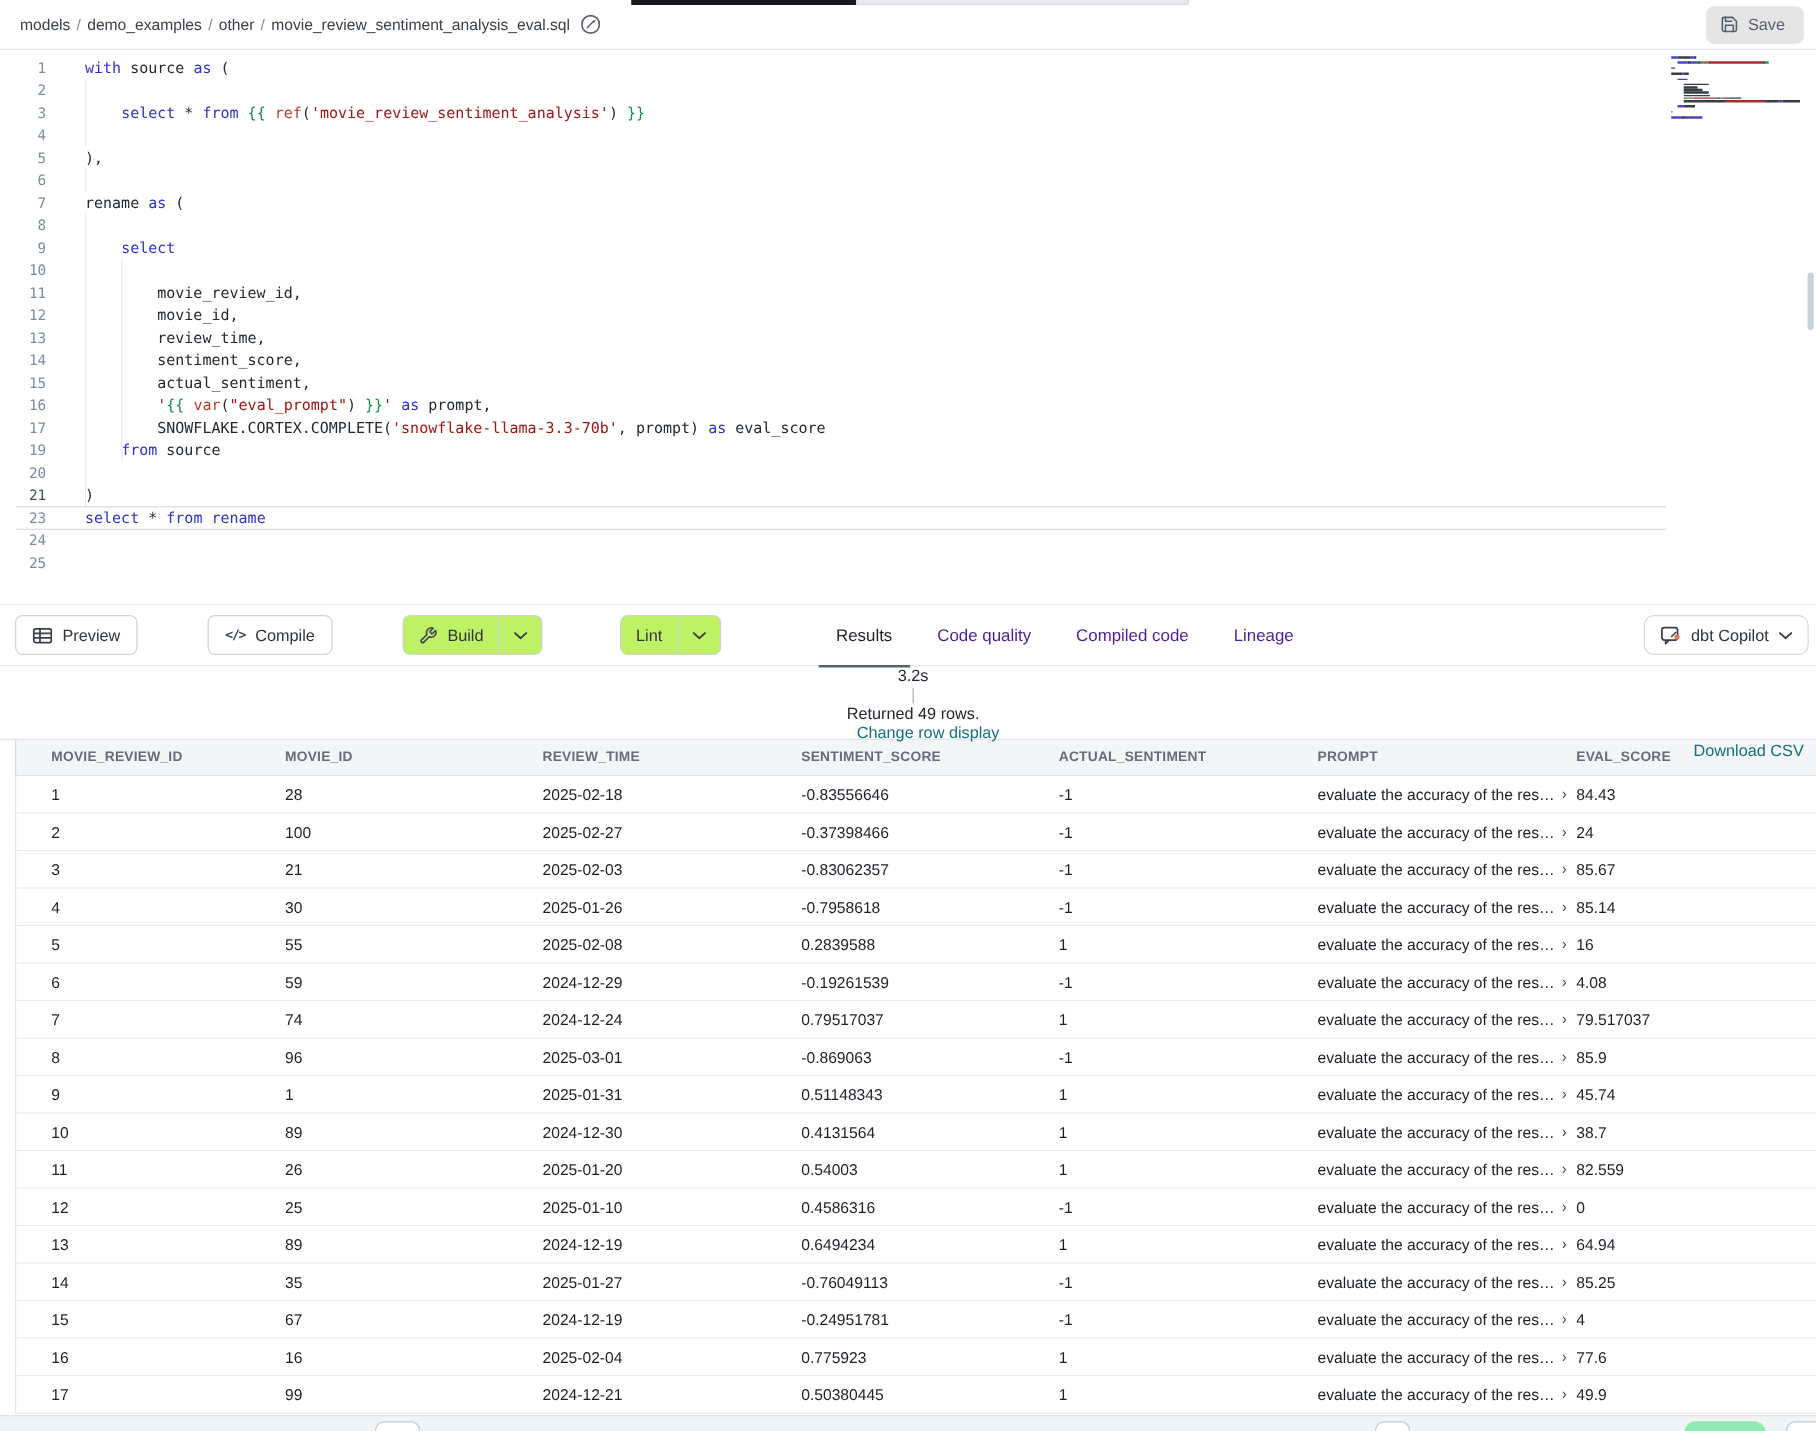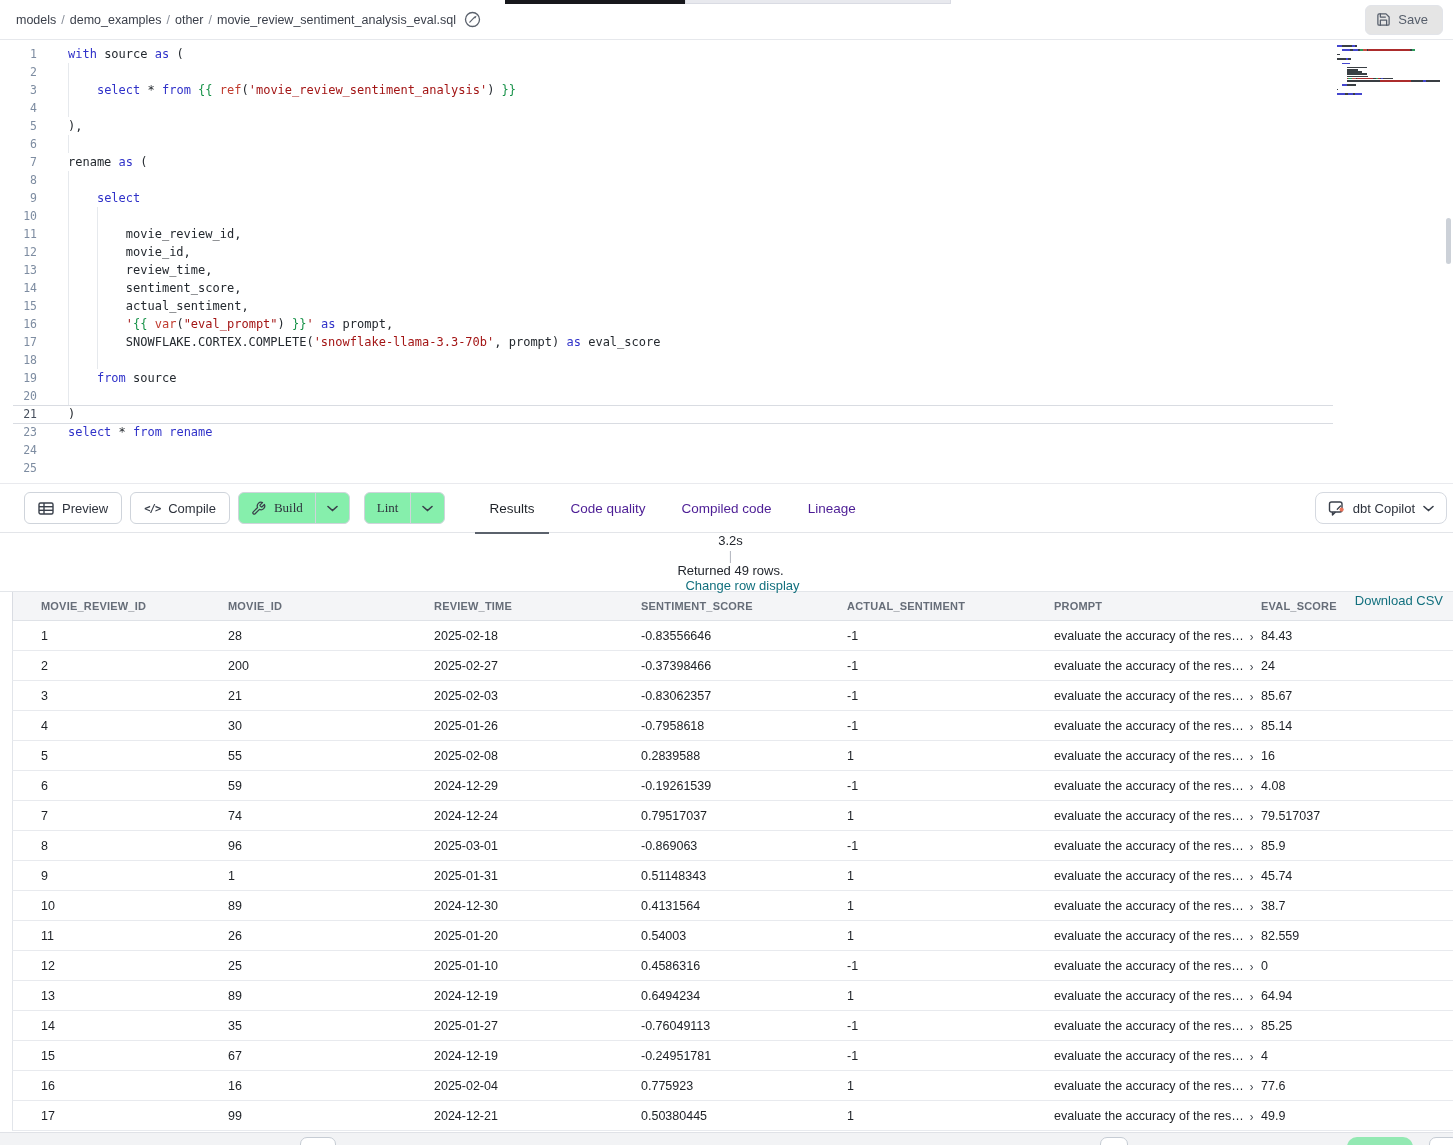--- a/index.html
+++ b/index.html
@@ -35,26 +35,26 @@
   .indent-guide { position:absolute; width:1px; background:#e6e9ed; }
   .active-line-overlay { position:absolute; left:13px; width:1320px; height:19px;
                          border-top:1px solid #d9dce2; border-bottom:1px solid #d9dce2; pointer-events:none; }
   .minimap { position:absolute; top:2px; right:6px; width:112px; padding:3px 2px; }
   .mm-line { height:2.2px; white-space:nowrap; }
   .mm-tok { display:inline-block; height:1.6px; vertical-align:top; opacity:.9; }
   .editor-vscroll { position:absolute; right:2px; top:178px; width:5px; height:46px; background:#ccd1d8; border-radius:3px; }
 
   
   .toolbar { height:50px; border-top:1px solid #e9eaee; border-bottom:1px solid #e3e5e9;
-             display:flex; align-items:center; padding:0 6px 0 24px; background:#fff; }
+             display:flex; align-items:center; padding:0 6px 0 12px; background:#fff;gap:48px; }
   .tbtn { height:32px; background:#fff; border:1px solid #cfd4db; border-radius:6px;
           display:flex; align-items:center; gap:8px; padding:0 13px; font-size:13px;
           color:#2e333d; cursor:pointer; }
   .tbtn + .tbtn { margin-left:8px; }
-  .split { display:flex; margin-left:8px; border:1px solid #cfd4db; border-radius:6px; overflow:hidden; background:#86efac;font-family:Liberation Serif, serif; }
+  .split { display:flex; margin-left:8px; border:1px solid #cfd4db; border-radius:6px; overflow:hidden; background:#bef264; }
   .split .seg { display:flex; align-items:center; gap:8px; padding:0 12px; height:30px; font-size:13px; color:#2e333d; cursor:pointer; }
   .split .seg + .seg { border-left:1px solid #cfd4db; padding:0 11px; }
   .icon { display:inline-flex; }
   .code-glyph { font-family:"DejaVu Sans Mono", monospace; font-size:10.5px; font-weight:bold; color:#3a404b; letter-spacing:-1px; }
   .tabs { display:flex; margin-left:30px; height:50px; }
   .tab { position:relative; display:flex; align-items:center; padding:0 14px; margin-right:8px;
          font-size:13.5px; color:#4c1d95; cursor:pointer; }
   .tab.active { color:#1f2329; }
   .tab.active::after { content:""; position:absolute; left:0; right:0; bottom:-1px; height:2px; background:var(--active_tab_underline); }
   .copilot-btn { margin-left:auto; height:32px; border:1px solid #d5d9e0; border-radius:8px;
@@ -136,21 +136,20 @@
         <div class="code-line"><div class="gutter">8</div><div class="code-text"></div></div>
         <div class="code-line"><div class="gutter">9</div><div class="code-text"><span class="tok-pl">    </span><span class="tok-kw">select</span></div></div>
         <div class="code-line"><div class="gutter">10</div><div class="code-text"></div></div>
         <div class="code-line"><div class="gutter">11</div><div class="code-text"><span class="tok-pl">        movie_review_id,</span></div></div>
         <div class="code-line"><div class="gutter">12</div><div class="code-text"><span class="tok-pl">        movie_id,</span></div></div>
         <div class="code-line"><div class="gutter">13</div><div class="code-text"><span class="tok-pl">        review_time,</span></div></div>
         <div class="code-line"><div class="gutter">14</div><div class="code-text"><span class="tok-pl">        sentiment_score,</span></div></div>
         <div class="code-line"><div class="gutter">15</div><div class="code-text"><span class="tok-pl">        actual_sentiment,</span></div></div>
         <div class="code-line"><div class="gutter">16</div><div class="code-text"><span class="tok-pl">        </span><span class="tok-str">'</span><span class="tok-jj">{{ </span><span class="tok-fn">var</span><span class="tok-pl">(</span><span class="tok-str">"eval_prompt"</span><span class="tok-pl">) </span><span class="tok-jj">}}</span><span class="tok-str">'</span><span class="tok-pl"> </span><span class="tok-kw">as</span><span class="tok-pl"> prompt,</span></div></div>
         <div class="code-line"><div class="gutter">17</div><div class="code-text"><span class="tok-pl">        SNOWFLAKE.CORTEX.COMPLETE(</span><span class="tok-str">'snowflake-llama-3.3-70b'</span><span class="tok-pl">, prompt) </span><span class="tok-kw">as</span><span class="tok-pl"> eval_score</span></div></div>
-        <div class="code-line"><div class="gutter">18</div><div class="code-text"></div></div>
         <div class="code-line"><div class="gutter">19</div><div class="code-text"><span class="tok-pl">    </span><span class="tok-kw">from</span><span class="tok-pl"> source</span></div></div>
         <div class="code-line"><div class="gutter">20</div><div class="code-text"></div></div>
         <div class="code-line"><div class="gutter active">21</div><div class="code-text"><span class="tok-pl">)</span></div></div>
         <div class="code-line"><div class="gutter">23</div><div class="code-text"><span class="tok-kw">select</span><span class="tok-pl"> * </span><span class="tok-kw">from</span><span class="tok-pl"> </span><span class="tok-kw">rename</span></div></div>
         <div class="code-line"><div class="gutter">24</div><div class="code-text"></div></div>
         <div class="code-line"><div class="gutter">25</div><div class="code-text"></div></div>
       </div>
     <div class="minimap" id="minimap">
         <div class="mm-line"><span class="mm-tok" style="width: 5px; background: rgb(48, 50, 201);"></span><span class="mm-tok" style="width: 10px; background: rgb(36, 41, 47);"></span><span class="mm-tok" style="width: 2.5px; background: rgb(48, 50, 201);"></span><span class="mm-tok" style="width: 2.5px; background: rgb(36, 41, 47);"></span></div>
         <div class="mm-line"></div>
@@ -276,21 +275,21 @@
           <div class="tcell">-0.83556646</div>
           <div class="tcell">-1</div>
           <div class="tcell prompt-cell">
             <span>evaluate the accuracy of the res…</span>
             <span class="prompt-chevron">›</span>
           </div>
           <div class="tcell">84.43</div>
         </div>
         <div class="tgrid trow">
           <div class="tcell">2</div>
-          <div class="tcell">200</div>
+          <div class="tcell">100</div>
           <div class="tcell">2025-02-27</div>
           <div class="tcell">-0.37398466</div>
           <div class="tcell">-1</div>
           <div class="tcell prompt-cell">
             <span>evaluate the accuracy of the res…</span>
             <span class="prompt-chevron">›</span>
           </div>
           <div class="tcell">24</div>
         </div>
         <div class="tgrid trow">

